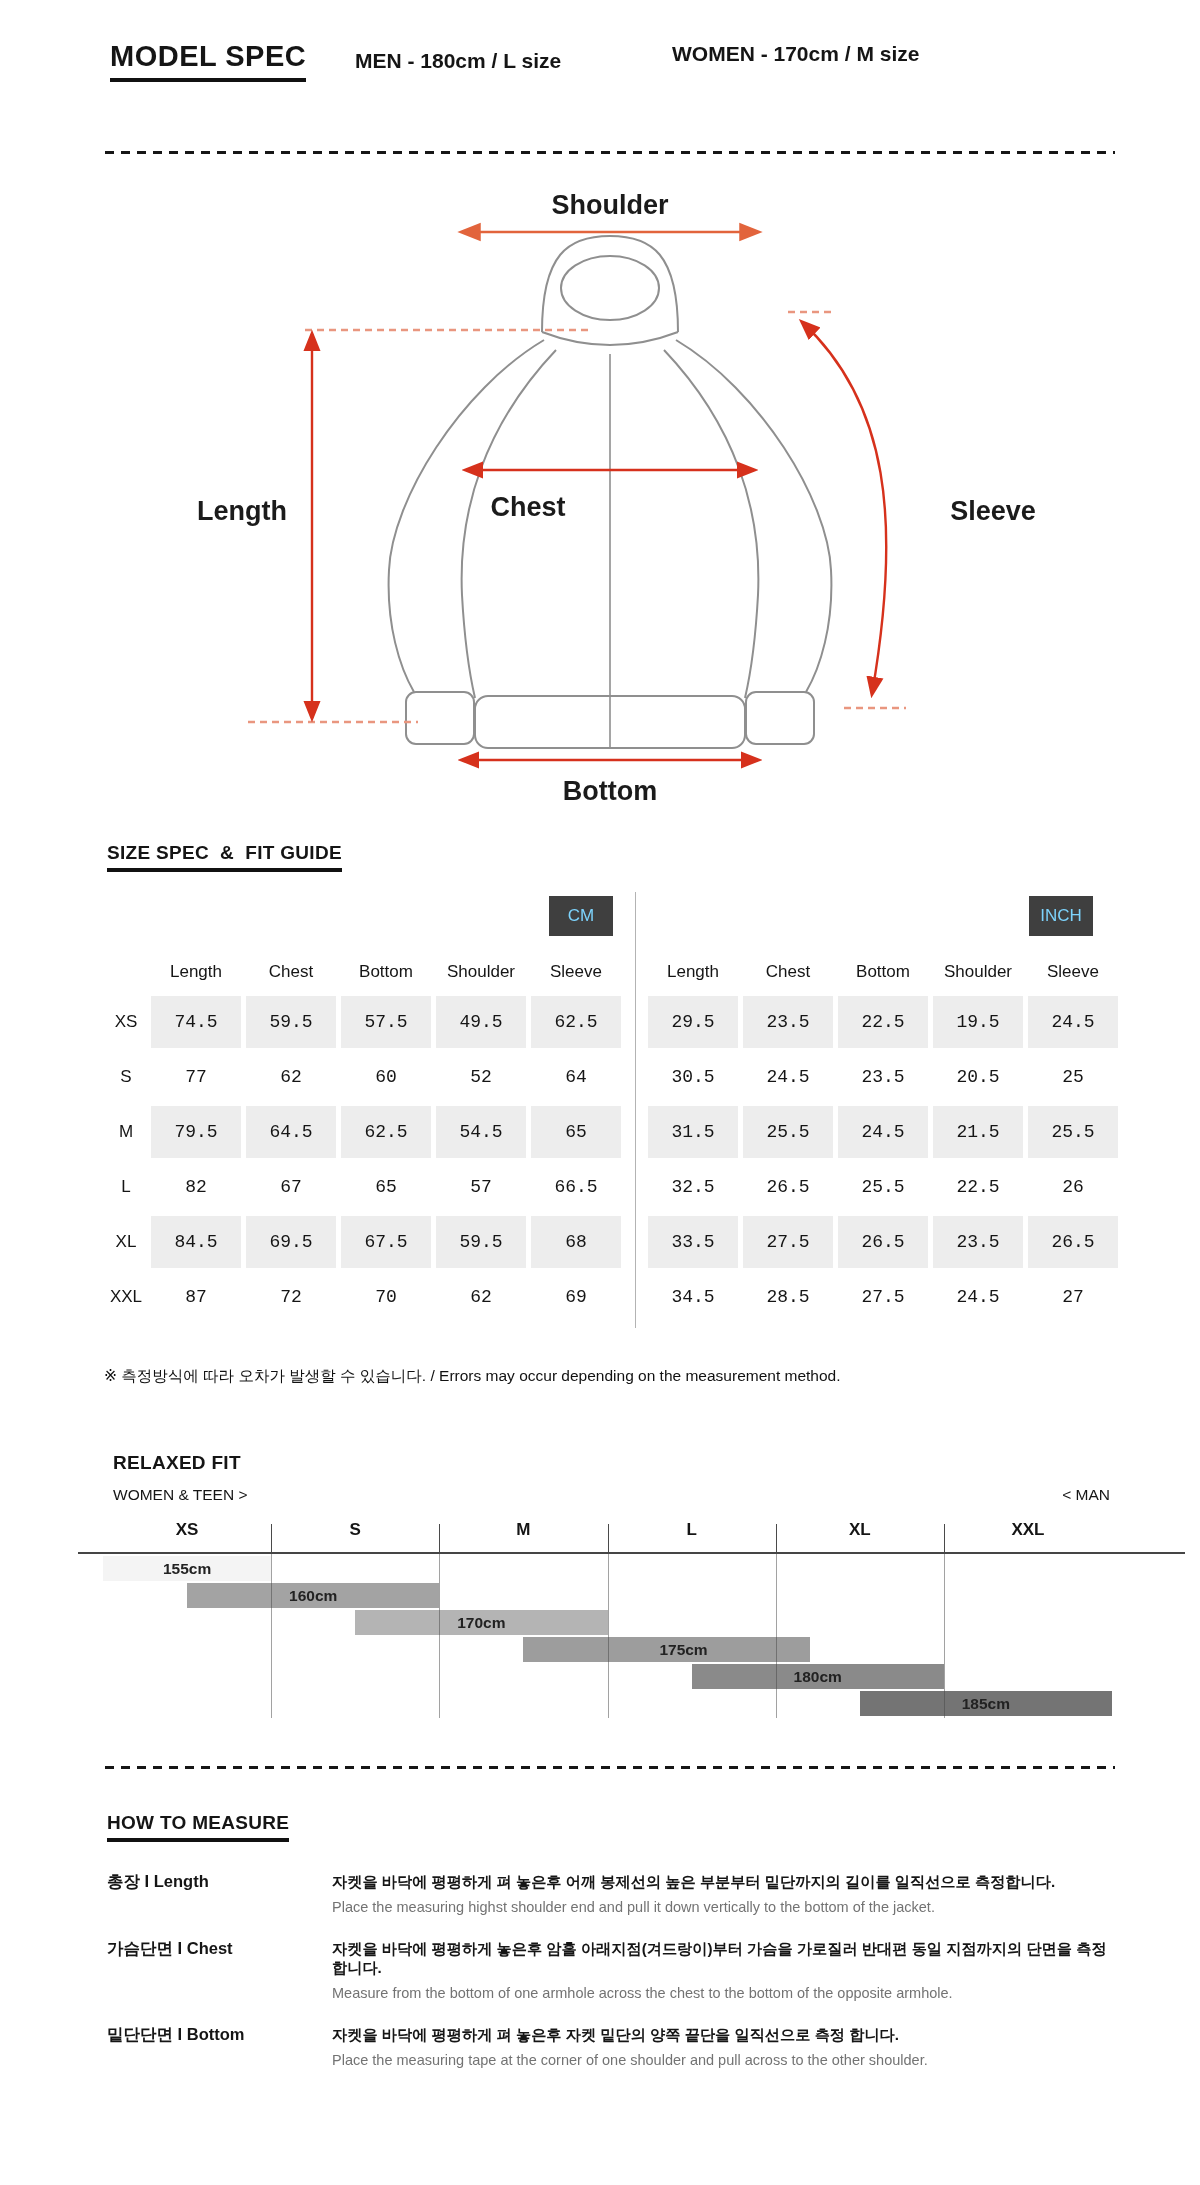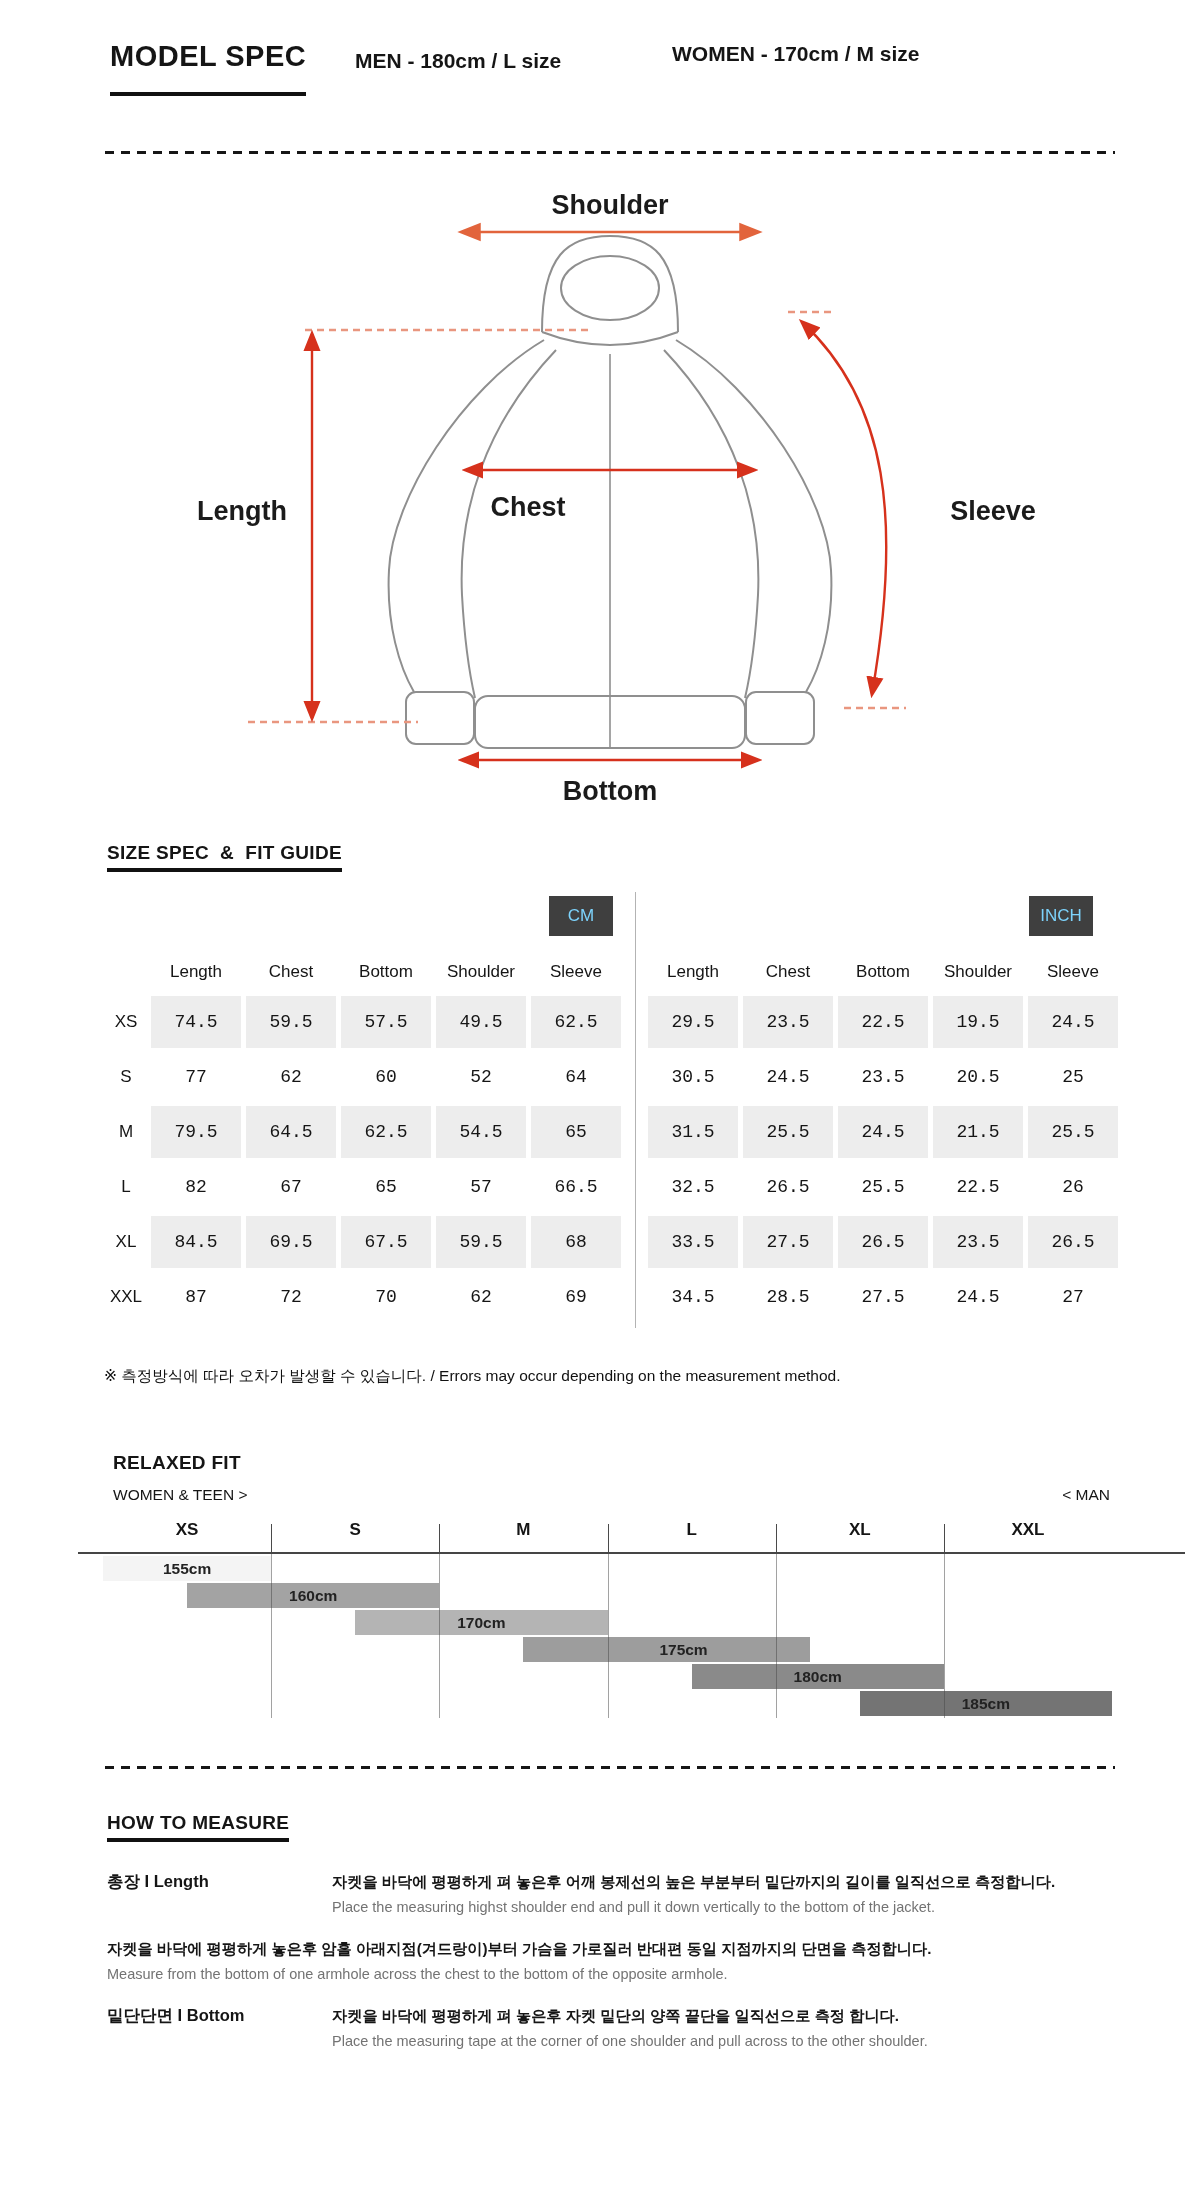--- a/index.html
+++ b/index.html
@@ -2,21 +2,21 @@
 <html><head>
 <meta charset="utf-8">
 <style>
   html,body{margin:0;padding:0;background:#ffffff;}
   #page{position:relative;width:1200px;height:2185px;background:#fff;overflow:hidden;
         font-family:"Liberation Sans","DejaVu Sans",sans-serif;color:#151515;}
 
   
   .hdr{position:absolute;top:40px;left:0;width:1200px;height:84px;}
   .hdr .title{position:absolute;left:110px;top:0;font-size:29px;font-weight:bold;letter-spacing:.5px;
-              border-bottom:4px solid #111;padding-bottom:19px;white-space:pre;}
+              border-bottom:4px solid #111;padding-bottom:5px;white-space:pre;}
   .hdr .men{position:absolute;left:355px;top:9px;font-size:21px;font-weight:bold;white-space:pre;}
   .hdr .women{position:absolute;left:672px;top:2px;font-size:21px;font-weight:bold;white-space:pre;}
 
   
   .dashline{position:absolute;left:105px;width:1010px;height:3px;
             background:repeating-linear-gradient(90deg,#161616 0 9px,transparent 9px 16px);}
   #dash1{top:151px;} #dash2{top:1766px;}
 
   
   #diagram{position:absolute;left:100px;top:170px;}
@@ -293,20 +293,21 @@
     <span id="how-title" class="sec-title" style="position:static;display:inline-block;">HOW TO MEASURE</span>
     <div id="mrows">
         <div class="mrow">
           <div class="mlabel">총장 I Length</div>
           <div class="mdesc">
             <div class="ko">자켓을 바닥에 평평하게 펴 놓은후 어깨 봉제선의 높은 부분부터 밑단까지의 길이를 일직선으로 측정합니다.</div>
             <div class="en">Place the measuring highst shoulder end and pull it down vertically to the bottom of the jacket.</div>
           </div>
         </div>
         <div class="mrow">
+          <div class="mlabel">가슴단면 I Chest</div>
           <div class="mdesc">
             <div class="ko">자켓을 바닥에 평평하게 놓은후 암홀 아래지점(겨드랑이)부터 가슴을 가로질러 반대편 동일 지점까지의 단면을 측정합니다.</div>
             <div class="en">Measure from the bottom of one armhole across the chest to the bottom of the opposite armhole.</div>
           </div>
         </div>
         <div class="mrow">
           <div class="mlabel">밑단단면 I Bottom</div>
           <div class="mdesc">
             <div class="ko">자켓을 바닥에 평평하게 펴 놓은후 자켓 밑단의 양쪽 끝단을 일직선으로 측정 합니다.</div>
             <div class="en">Place the measuring tape at the corner of one shoulder and pull across to the other shoulder.</div>

